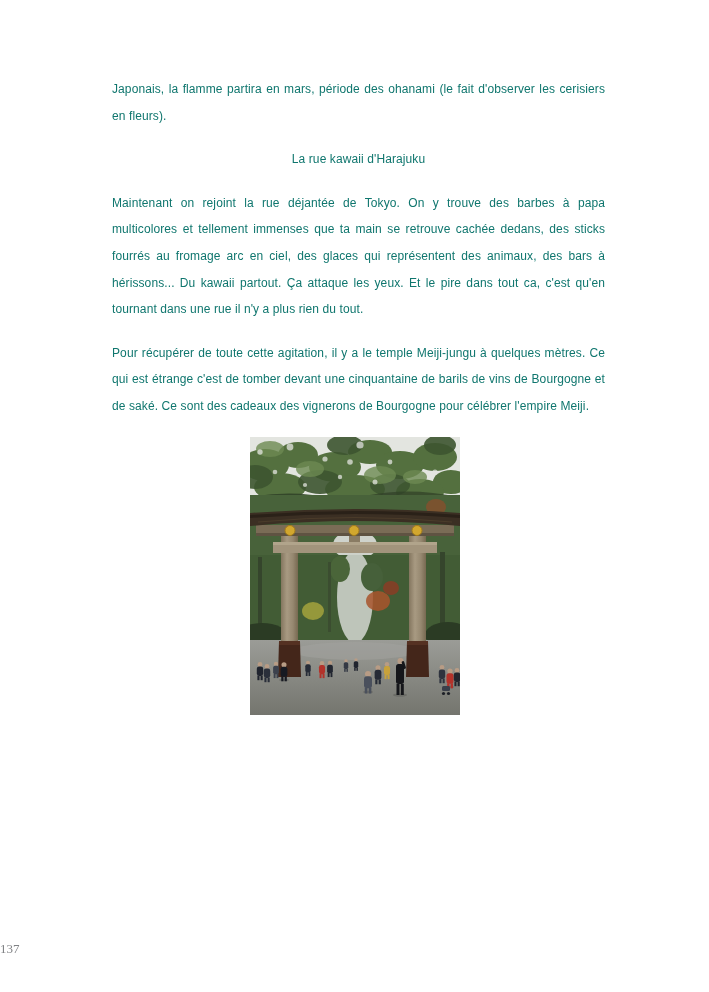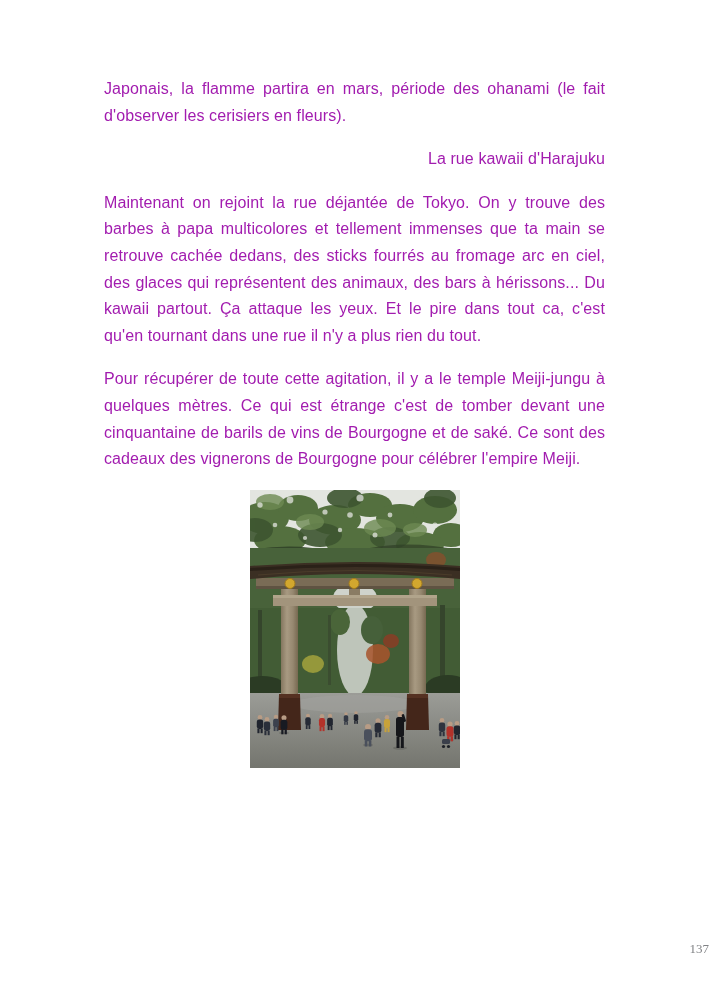--- a/index.html
+++ b/index.html
@@ -10,38 +10,38 @@
     overflow: hidden;
     font-family: "Liberation Sans", sans-serif;
   }
   .page { position: absolute; inset: 0; }
   .content {
     position: absolute;
     left: 104px; top: 76px;
     width: 501px;
   }
   .para, .heading {
-    margin: 0 0 17px 0;
-    font-size: 16px;
+    margin: 0 0 17px 8px;
+    font-size: 12px;
     line-height: 26.6px;
-    color: #a21caf;
+    color: #0f766e;
     letter-spacing: 0.1px;
   }
   .para { text-align: justify; }
-  .heading { text-align: right; }
+  .heading { text-align: center; }
   figure.photo {
     margin: 0 auto;
     width: 210px; height: 278px;
     display: block;
   }
   figure.photo svg { display: block; }
   .page-number {
     position: absolute;
     left: 0; right: 0; top: 941px;
-    text-align: right;
+    text-align: left;
     font-family: "Liberation Serif", serif;
     font-size: 13px;
     color: #808285;
   }
 </style>
 </head>
 <body style="background: rgb(255, 255, 255);">
 
 <div class="page">
   <div class="content">

